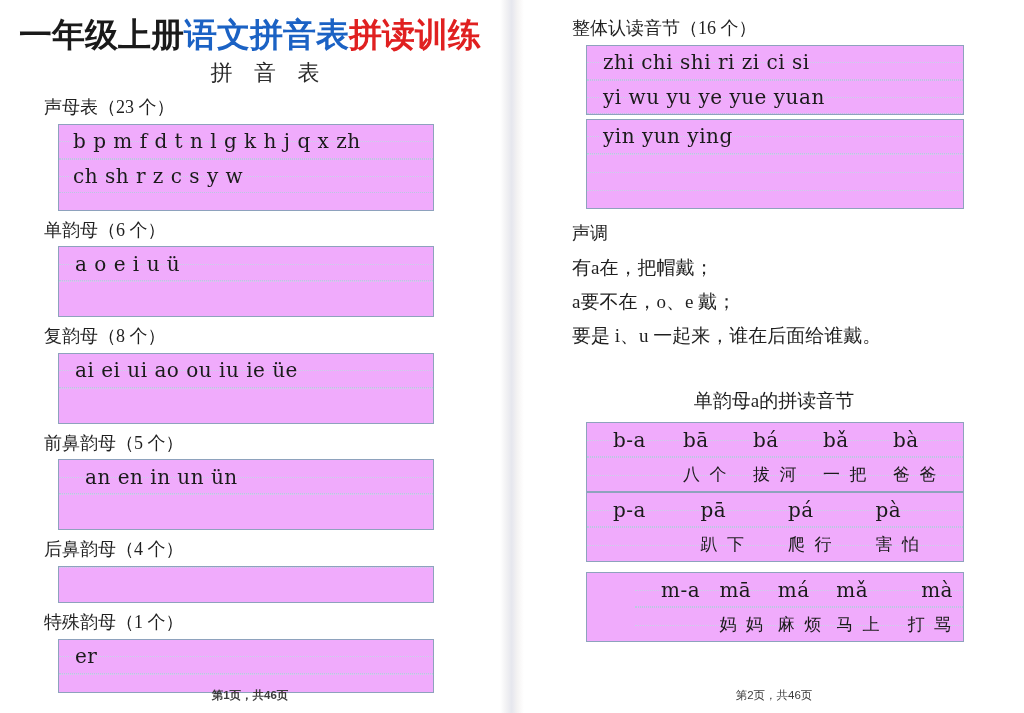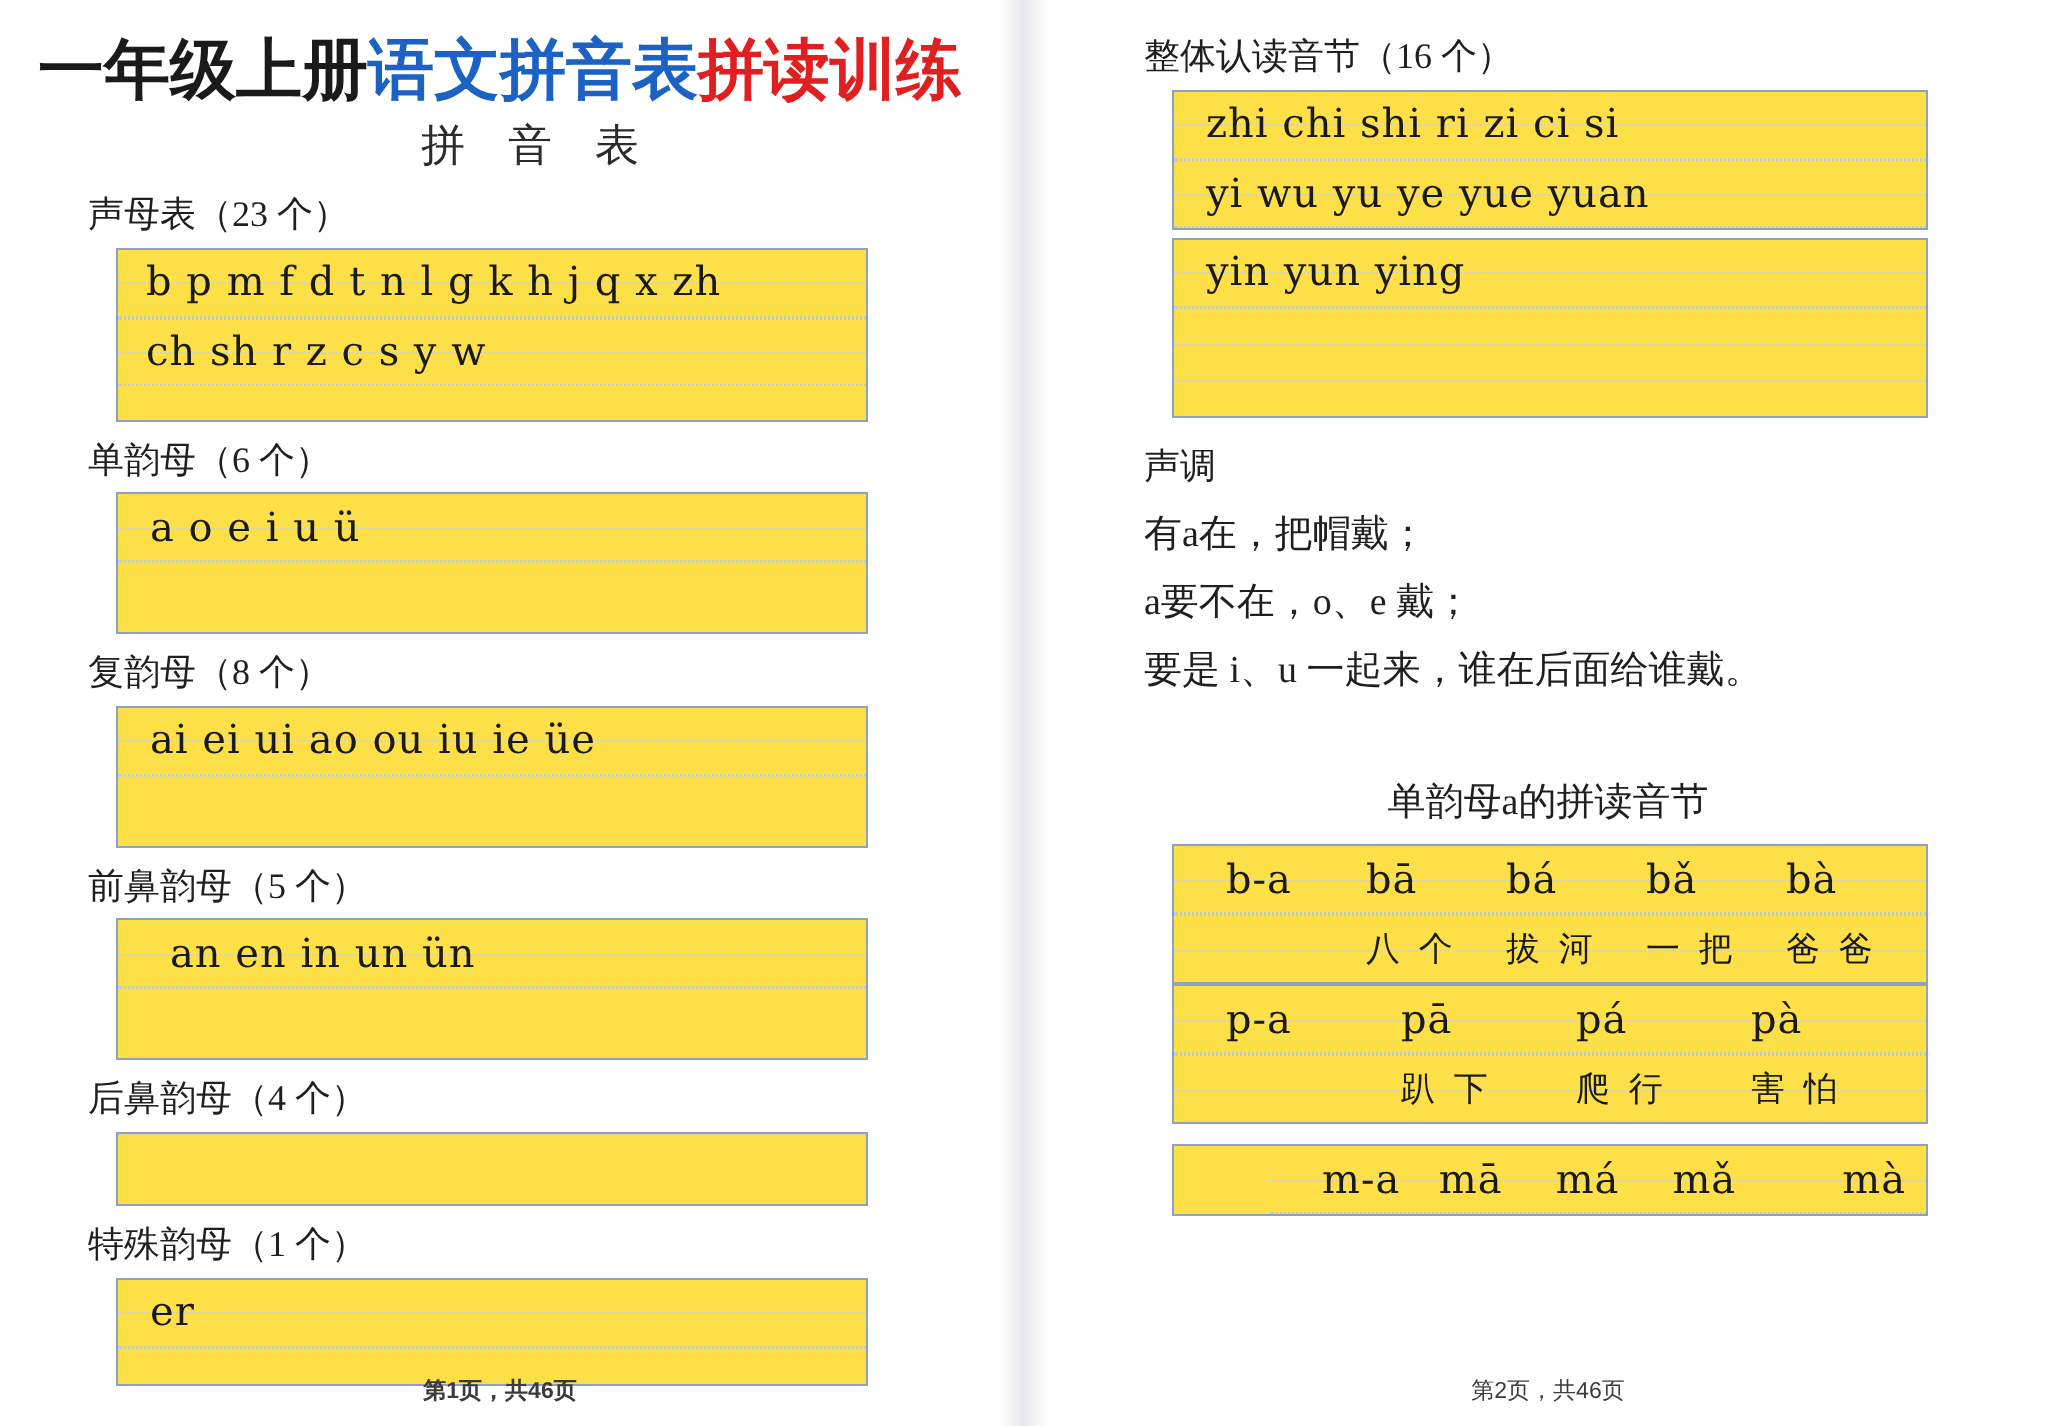--- a/index.html
+++ b/index.html
@@ -75,21 +75,21 @@
   .center-label {
     text-align: center;
     font-size: 19px;
     color: #1f1f1f;
     margin: 14px 0 8px 0;
   }
 
   
   .rule-box {
     border: 1px solid #8ea2bd;
-    background: #fde047;
+    background: #f0abfc;
     box-sizing: border-box;
     position: relative;
     overflow: hidden;
   }
   .page-left .rule-box  { margin-left: 58px; width: 376px; }
   .page-right .rule-box { margin-left: 62px; width: 378px; }
 
   .rule-row {
     position: relative;
     box-sizing: border-box;
@@ -318,18 +318,29 @@
         <div class="rule-text">
           <span class="syl-cells">
             <span>m-a</span>
             <span>mā</span>
             <span>má</span>
             <span>mǎ</span>
             <span class="c-right">mà</span>
           </span>
         </div>
       </div>
+      <div class="rule-row" style="border-bottom:none;">
+        <div class="rule-text han">
+          <span class="syl-cells han-row">
+            <span></span>
+            <span>妈 妈</span>
+            <span>麻 烦</span>
+            <span>马 上</span>
+            <span class="c-right">打 骂</span>
+          </span>
+        </div>
+      </div>
     </div>
 
     <div class="page-footer">第2页，共46页</div>
   </div>
 
 </div>
 
 </body></html>

